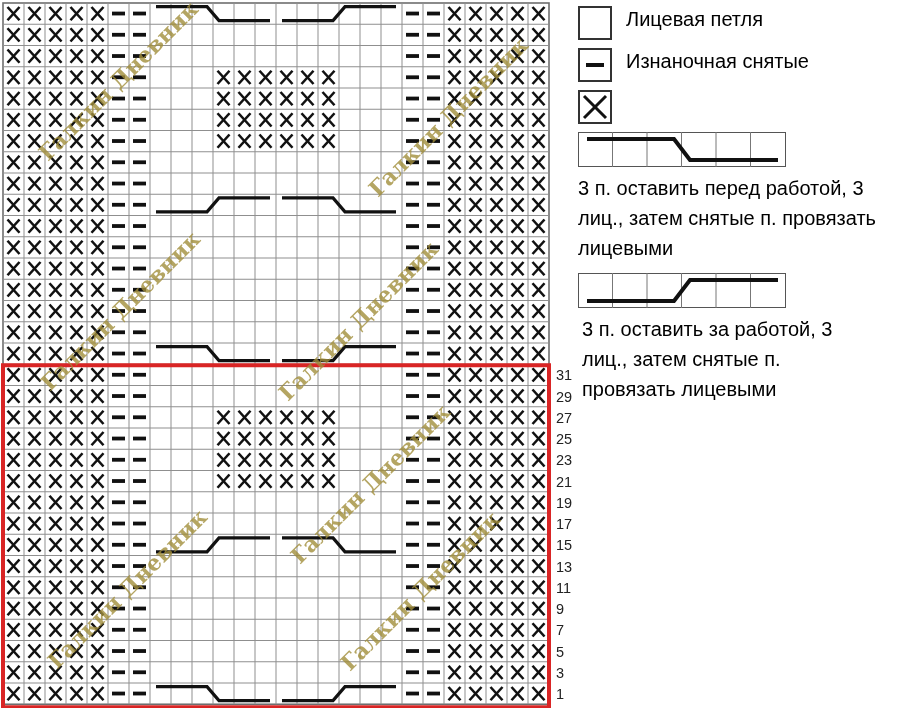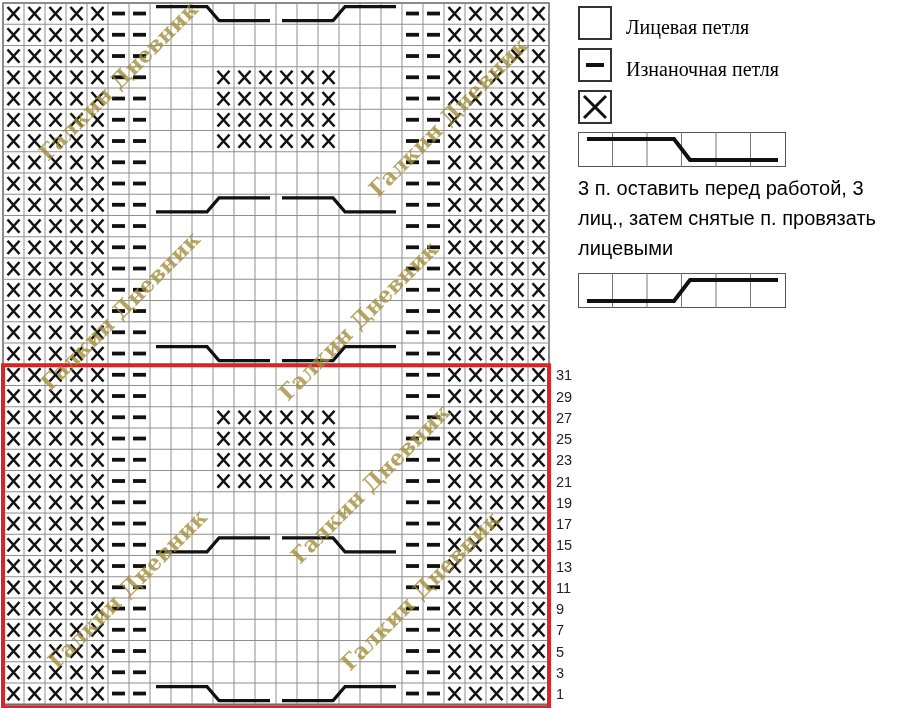--- a/index.html
+++ b/index.html
@@ -3,21 +3,21 @@
 <meta charset="utf-8">
 <style>
   html,body{margin:0;padding:0;background:#fff;}
   .canvas{
     position:relative;width:917px;height:708px;background:#fff;overflow:hidden;
     font-family:"Liberation Sans",sans-serif;color:#000;
   }
   #chart-svg{position:absolute;left:0;top:0;}
   .legend{position:absolute;left:578px;top:6px;width:336px;}
   .lg-row{display:flex;align-items:flex-start;margin-bottom:8px;}
-  .lg-row.center{align-items:flex-end;font-family:Liberation Serif, serif;}
+  .lg-row.center{align-items:flex-start;}
   .sq{
     width:34px;height:34px;border:2px solid #333;background:#fff;flex:0 0 auto;
     display:flex;align-items:center;justify-content:center;box-sizing:border-box;
   }
   .sq .dash{width:18px;height:4px;background:#111;}
   .lbl{font-size:20px;line-height:26px;margin-left:14px;}
   .cable-strip{display:block;margin:4px 0 6px 0;}
   .cable-text{font-size:20px;line-height:30px;margin:2px 0 10px 0;}
   .cable-text.w1{width:302px;}
   .cable-text.w2{width:270px;margin-left:4px;}
@@ -1023,21 +1023,21 @@
 
     <div class="lg-row center">
       <div class="sq"></div>
       <div class="lbl">Лицевая петля</div>
     </div>
 
     <div class="lg-row center">
       <div class="sq">
           <div class="dash"></div>
         </div>
-      <div class="lbl">Изнаночная петля</div>
+      <div class="lbl">Изнаночная снятые</div>
     </div>
 
     <div class="lg-row">
       <div class="sq">
         <svg width="30" height="30">
           <line x1="4" y1="4" x2="26" y2="26" stroke="#111" stroke-width="3"></line>
           <line x1="26" y1="4" x2="4" y2="26" stroke="#111" stroke-width="3"></line>
         </svg>
       </div>
     </div>
@@ -1059,15 +1059,16 @@
       <rect x="0.5" y="0.5" width="207" height="34" fill="#fff" stroke="#555" stroke-width="1"></rect>
       <g stroke="#777" stroke-width="1">
         <line x1="34.5" y1="0" x2="34.5" y2="35"></line>
           <line x1="69" y1="0" x2="69" y2="35"></line>
         <line x1="103.5" y1="0" x2="103.5" y2="35"></line>
           <line x1="138" y1="0" x2="138" y2="35"></line>
         <line x1="172.5" y1="0" x2="172.5" y2="35"></line>
       </g>
       <polyline points="9,28 96,28 112,7 200,7" fill="none" stroke="#111" stroke-width="4"></polyline>
     </svg>
+    <div class="cable-text w2">3 п. оставить за работой, 3 лиц., затем снятые п. провязать лицевыми</div>
 
   </div>
 </div>
 
 </body></html>

